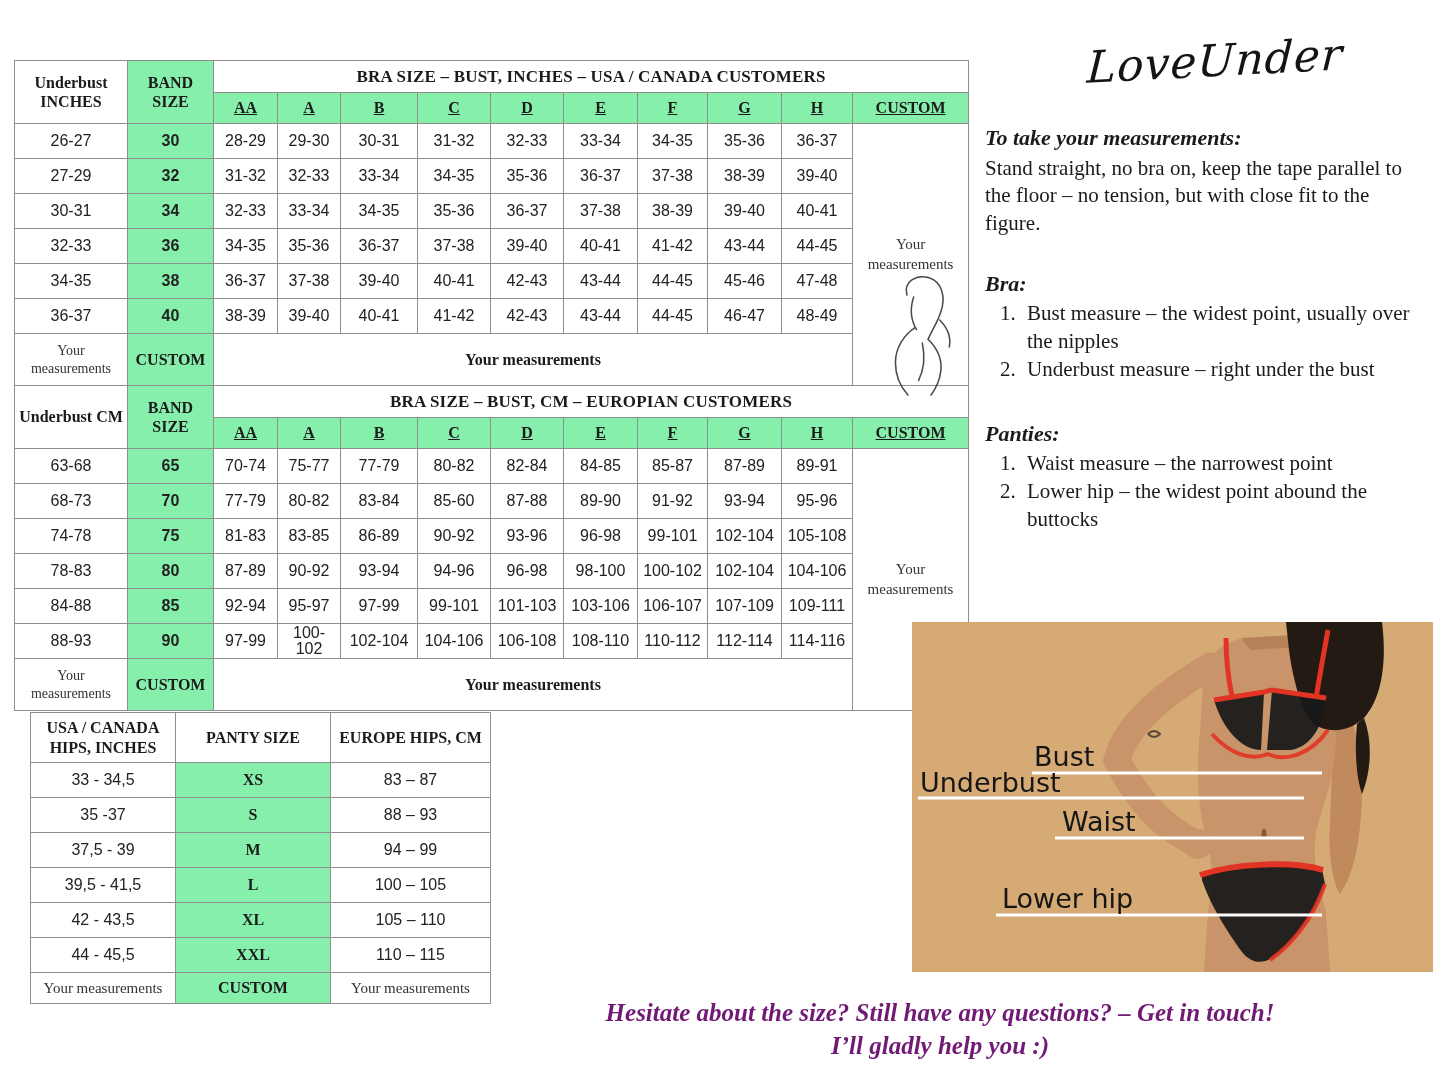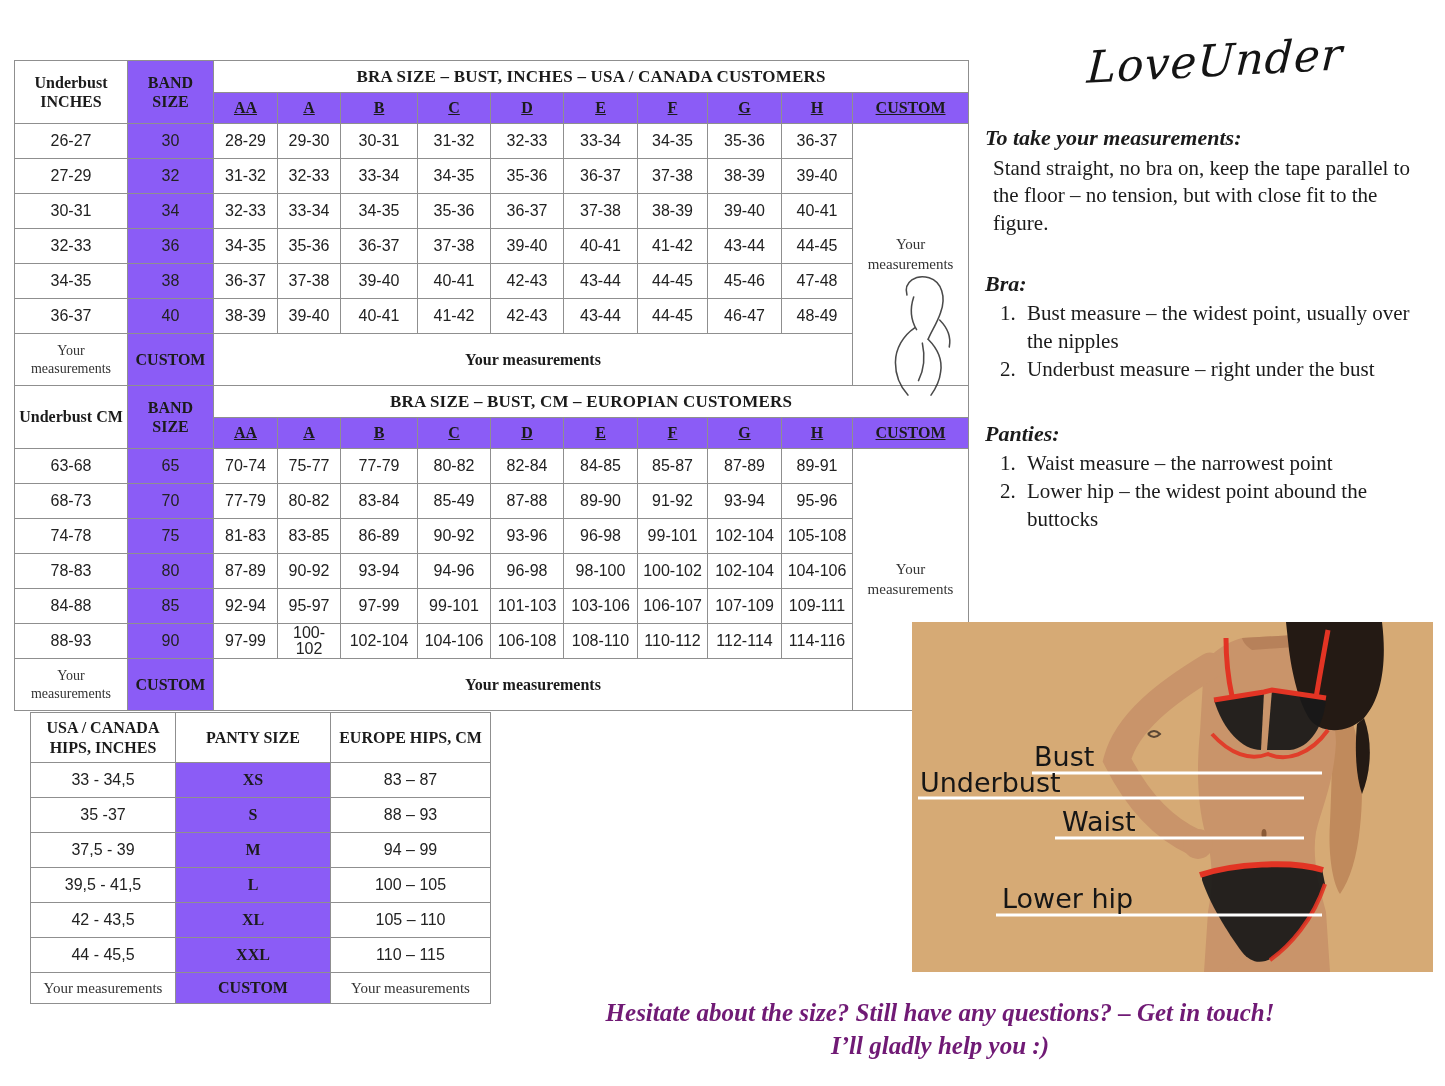--- a/index.html
+++ b/index.html
@@ -2,35 +2,35 @@
 <html><head>
 <meta charset="utf-8">
 <style>
   html,body{margin:0;padding:0;background:#e8e8e8;}
   .canvas{position:relative;width:1445px;height:1086px;background:#ffffff;overflow:hidden;
           font-family:"Liberation Serif",serif;color:#1b1b1b;}
 
   
   table{border-collapse:collapse;table-layout:fixed;background:#fff;}
   th,td{border:1px solid #8f8f8f;text-align:center;vertical-align:middle;padding:0 2px;overflow:hidden;}
-  .tan{background:#8b5cf6;}
+  .tan{background:#86efac;}
 
   
   .bra-table{position:absolute;left:14px;width:954px;}
   .bra-table.inches{top:60px;}
   .bra-table.cm{top:385px;}
   .bra-table tr.title-row{height:32px;}
   .bra-table tr.cup-row{height:31px;text-decoration:underline;}
   .bra-table tr[data-name="bra-size-row"]{height:35px;}
   .bra-table tr.footer-row{height:52px;}
   .h-col1,.h-col2{font:bold 16px/1.2 "Liberation Serif",serif;}
   .h-title{font:bold 17px/1.15 "Liberation Serif",serif;letter-spacing:.2px;margin-top:39px;}
   .cup-h,.custom-h{font:bold 16px/1 "Liberation Serif",serif;}
   .c-data{font:16px/1 "Liberation Sans",sans-serif;color:#222;}
-  .c-band{font-weight:normal;}
+  .c-band{font-weight:bold;}
   .custom-cell{vertical-align:middle;}
   .custom-cell-text{font:15px/1.3 "Liberation Serif",serif;color:#333;}
   .f-left{font:14px/1.25 "Liberation Serif",serif;color:#333;}
   .f-band{font:bold 16px/1 "Liberation Serif",serif;}
   .f-merged{font:bold 16px/1 "Liberation Serif",serif;}
 
   
   .panty-table{position:absolute;left:30px;top:712px;width:460px;}
   .panty-table tr.header-row{height:50px;}
   .panty-table tr[data-name="panty-size-row"]{height:35px;}
@@ -38,21 +38,21 @@
   .panty-table th{font:bold 16px/1.25 "Liberation Serif",serif;background:#fff;}
   .p-size{font:bold 16px/1 "Liberation Serif",serif;}
   .panty-table .f-left,.panty-table .f-right{font:15px/1 "Liberation Serif",serif;color:#333;}
 
   
   .brand-logo{position:absolute;left:1060px;top:16px;width:310px;height:90px;
       font:italic 44px/90px "DejaVu Serif",serif;text-align:center;color:#141414;
       letter-spacing:1px;transform:rotate(-3deg) skewX(-6deg);}
   .instructions{position:absolute;left:985px;top:124px;width:432px;}
   .instr-heading{font:italic bold 22px/1.3 "Liberation Serif",serif;margin:0 0 2px 0;}
-  .instr-body{font:21px/1.32 "Liberation Serif",serif;margin:0 0 32px 8px;}
+  .instr-body{font:21px/1.32 "Liberation Serif",serif;margin:0 0 32px 0;}
   .sub-heading{font:italic bold 22px/1.3 "Liberation Serif",serif;margin:0 0 2px 0;}
   ol.measure-list{margin:0 0 36px 0;padding:0 0 0 36px;font:21px/1.32 "Liberation Serif",serif;}
   ol.measure-list li{padding-left:6px;}
 
   
   .back-sketch{position:absolute;left:866px;top:272px;width:105px;height:125px;z-index:5;}
 
   
   .guide-photo{position:absolute;left:912px;top:622px;width:521px;height:350px;z-index:6;}
   .hand{font-family:"DejaVu Sans",sans-serif;}
@@ -236,21 +236,21 @@
           <td class="custom-cell" data-name="your-measurements-custom-cell" rowspan="7">
             <div class="custom-cell-text" data-name="your-measurements-label">Your measurements</div>
           </td>
         </tr>
         <tr data-name="bra-size-row">
           <td class="c-data" data-name="underbust-range-cell">68-73</td>
           <td class="c-data c-band tan" data-name="band-size-cell">70</td>
           <td class="c-data" data-name="cup-bust-range-cell">77-79</td>
           <td class="c-data" data-name="cup-bust-range-cell">80-82</td>
           <td class="c-data" data-name="cup-bust-range-cell">83-84</td>
-          <td class="c-data" data-name="cup-bust-range-cell">85-49</td>
+          <td class="c-data" data-name="cup-bust-range-cell">85-60</td>
           <td class="c-data" data-name="cup-bust-range-cell">87-88</td>
           <td class="c-data" data-name="cup-bust-range-cell">89-90</td>
           <td class="c-data" data-name="cup-bust-range-cell">91-92</td>
           <td class="c-data" data-name="cup-bust-range-cell">93-94</td>
           <td class="c-data" data-name="cup-bust-range-cell">95-96</td>
         </tr>
         <tr data-name="bra-size-row">
           <td class="c-data" data-name="underbust-range-cell">74-78</td>
           <td class="c-data c-band tan" data-name="band-size-cell">75</td>
           <td class="c-data" data-name="cup-bust-range-cell">81-83</td>

